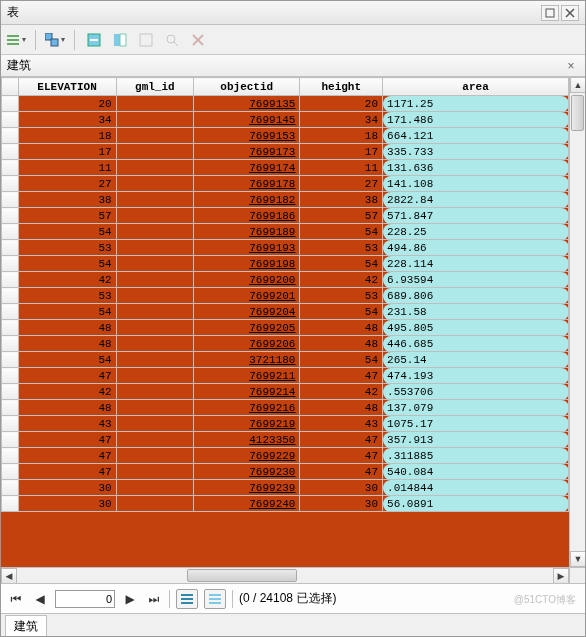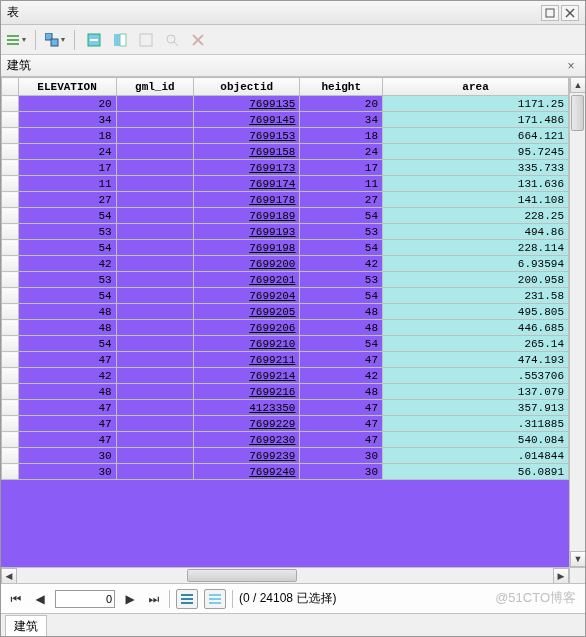--- a/index.html
+++ b/index.html
@@ -52,21 +52,21 @@
     padding: 0 6px;
   }
   .closeX {
     width:16px; height:16px; display:flex; align-items:center; justify-content:center;
     cursor:pointer; color:#666;
   }
   .grid-wrap {
     position: relative;
     height: 506px;
     overflow: hidden;
-    background: #8b5cf6;
+    background: #c2410c;
   }
   .grid-scroll {
     position: absolute; top:0; left:0; right:16px; bottom:16px;
     overflow: hidden;
   }
   table.grid {
     border-collapse: collapse;
     font-family: "Courier New", monospace;
     font-size: 11px;
     width: 100%;
@@ -87,21 +87,21 @@
   }
   .rowhdr {
     width: 14px; min-width:14px; max-width:14px;
     background: linear-gradient(#fdfdfd, #ececec);
     border: 1px solid #bfbfbf;
   }
   td.c0 { text-align: right; }
   td.c1 { text-align: right; }
   td.c2 { text-align: right; text-decoration: underline; }
   td.c3 { text-align: right; }
-  td.c4 { text-align: right; background: #aee9e9; }
+  td.c4 { text-align: left; background: #aee9e9; border-radius: 8px; }
   th.c4 { background: #aee9e9; }
   col.cw0 { width: 95px; }
   col.cw1 { width: 75px; }
   col.cw2 { width: 103px; }
   col.cw3 { width: 80px; }
   col.cw4 { width: 180px; }
 
   .vscroll {
     position: absolute; top:0; right:0; width:16px; bottom:16px;
     background: #f0f0f0; border-left:1px solid #c0c0c0;
@@ -158,21 +158,21 @@
     display:flex; align-items:flex-end; padding: 0 4px;
     background:#f0f0f0;
   }
   .tab {
     background:#fff; border:1px solid #c0c0c0; border-bottom:1px solid #fff;
     padding:2px 8px; font-size:12px; margin-bottom:-1px;
     cursor:pointer;
   }
 
   .watermark {
-    position:absolute; right:10px; bottom:30px; color:#c0c0c0; font-size:13px;
+    position:absolute; right:10px; bottom:30px; color:#c0c0c0; font-size:10px;
     pointer-events:none;
   }
   svg { display:block; }
 </style>
 </head>
 <body>
 
 <div class="titlebar">
   <span>表</span>
   <div class="controls">
@@ -283,28 +283,20 @@
           <tr>
             <td class="rowhdr"></td>
             <td class="c0">18</td>
             <td class="c1"></td>
             <td class="c2">7699153</td>
             <td class="c3">18</td>
             <td class="c4">664.121</td>
           </tr>
           <tr>
             <td class="rowhdr"></td>
-            <td class="c0">24</td>
-            <td class="c1"></td>
-            <td class="c2">7699158</td>
-            <td class="c3">24</td>
-            <td class="c4">95.7245</td>
-          </tr>
-          <tr>
-            <td class="rowhdr"></td>
             <td class="c0">17</td>
             <td class="c1"></td>
             <td class="c2">7699173</td>
             <td class="c3">17</td>
             <td class="c4">335.733</td>
           </tr>
           <tr>
             <td class="rowhdr"></td>
             <td class="c0">11</td>
             <td class="c1"></td>
@@ -315,20 +307,36 @@
           <tr>
             <td class="rowhdr"></td>
             <td class="c0">27</td>
             <td class="c1"></td>
             <td class="c2">7699178</td>
             <td class="c3">27</td>
             <td class="c4">141.108</td>
           </tr>
           <tr>
             <td class="rowhdr"></td>
+            <td class="c0">38</td>
+            <td class="c1"></td>
+            <td class="c2">7699182</td>
+            <td class="c3">38</td>
+            <td class="c4">2822.84</td>
+          </tr>
+          <tr>
+            <td class="rowhdr"></td>
+            <td class="c0">57</td>
+            <td class="c1"></td>
+            <td class="c2">7699186</td>
+            <td class="c3">57</td>
+            <td class="c4">571.847</td>
+          </tr>
+          <tr>
+            <td class="rowhdr"></td>
             <td class="c0">54</td>
             <td class="c1"></td>
             <td class="c2">7699189</td>
             <td class="c3">54</td>
             <td class="c4">228.25</td>
           </tr>
           <tr>
             <td class="rowhdr"></td>
             <td class="c0">53</td>
             <td class="c1"></td>
@@ -351,21 +359,21 @@
             <td class="c2">7699200</td>
             <td class="c3">42</td>
             <td class="c4">6.93594</td>
           </tr>
           <tr>
             <td class="rowhdr"></td>
             <td class="c0">53</td>
             <td class="c1"></td>
             <td class="c2">7699201</td>
             <td class="c3">53</td>
-            <td class="c4">200.958</td>
+            <td class="c4">689.806</td>
           </tr>
           <tr>
             <td class="rowhdr"></td>
             <td class="c0">54</td>
             <td class="c1"></td>
             <td class="c2">7699204</td>
             <td class="c3">54</td>
             <td class="c4">231.58</td>
           </tr>
           <tr>
@@ -381,21 +389,21 @@
             <td class="c0">48</td>
             <td class="c1"></td>
             <td class="c2">7699206</td>
             <td class="c3">48</td>
             <td class="c4">446.685</td>
           </tr>
           <tr>
             <td class="rowhdr"></td>
             <td class="c0">54</td>
             <td class="c1"></td>
-            <td class="c2">7699210</td>
+            <td class="c2">3721180</td>
             <td class="c3">54</td>
             <td class="c4">265.14</td>
           </tr>
           <tr>
             <td class="rowhdr"></td>
             <td class="c0">47</td>
             <td class="c1"></td>
             <td class="c2">7699211</td>
             <td class="c3">47</td>
             <td class="c4">474.193</td>
@@ -408,20 +416,28 @@
             <td class="c3">42</td>
             <td class="c4">.553706</td>
           </tr>
           <tr>
             <td class="rowhdr"></td>
             <td class="c0">48</td>
             <td class="c1"></td>
             <td class="c2">7699216</td>
             <td class="c3">48</td>
             <td class="c4">137.079</td>
+          </tr>
+          <tr>
+            <td class="rowhdr"></td>
+            <td class="c0">43</td>
+            <td class="c1"></td>
+            <td class="c2">7699219</td>
+            <td class="c3">43</td>
+            <td class="c4">1075.17</td>
           </tr>
           <tr>
             <td class="rowhdr"></td>
             <td class="c0">47</td>
             <td class="c1"></td>
             <td class="c2">4123350</td>
             <td class="c3">47</td>
             <td class="c4">357.913</td>
           </tr>
           <tr>

